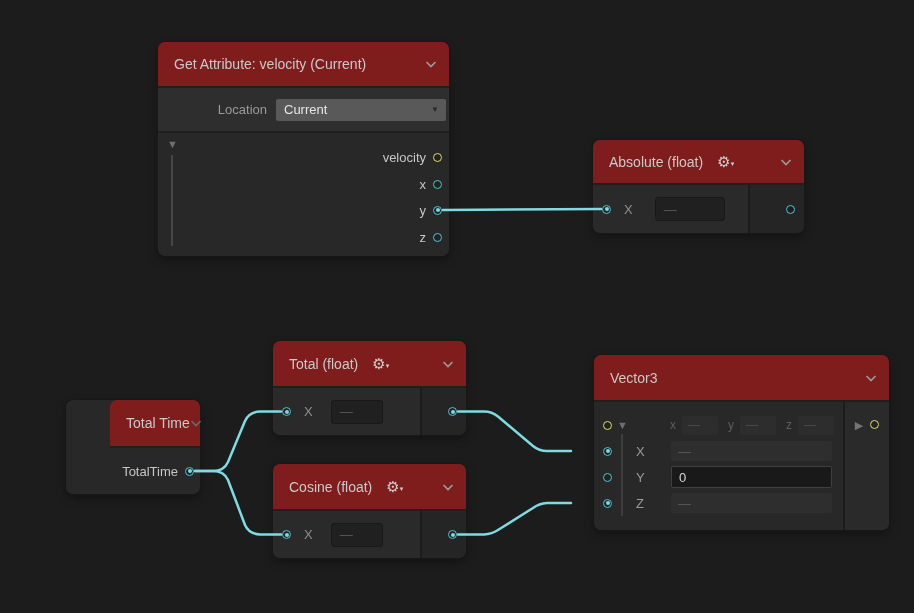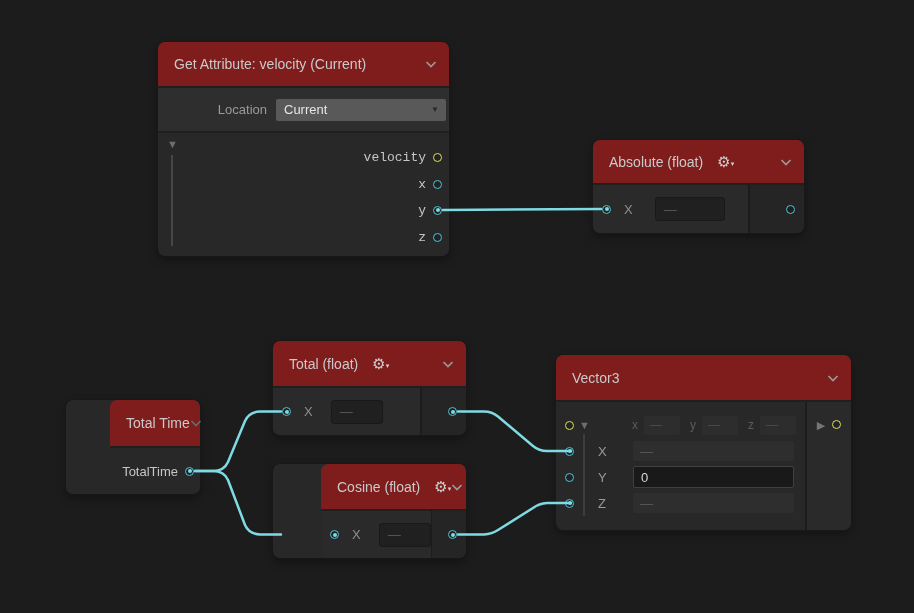--- a/index.html
+++ b/index.html
@@ -68,28 +68,28 @@
   .dropdown {
     width: 170px; height: 22px; background: #595959; border-radius: 2px;
     display: flex; align-items: center; padding: 0 7px 0 8px;
     color: #e6e6e6;
   }
   .dd-arrow { margin-left: auto; font-size: 8px; color: #282828; }
   .ga-body { position: relative; height: 121px; }
   .ga-expander { position: absolute; left: 9px; top: 5px; color: #6e6e6e; font-size: 11px; }
   .ga-vline { position: absolute; left: 13px; top: 22px; bottom: 8px; width: 2px; background: #464646; }
   .ga-row { position: absolute; right: 7px; height: 26px; display: flex; align-items: center; gap: 7px; }
-  .ga-row .plabel { color: #c6c6c6; font-family: Liberation Mono, monospace; }
+  .ga-row .plabel { color: #c6c6c6; }
 
   
   .n-abs { left: 593px; top: 140px; width: 211px; height: 93px; }
   .n-abs .node-title { height: 45px; }
   .n-sine { left: 273px; top: 341px; width: 193px; height: 94px; }
   .n-sine .node-title { height: 47px; }
-  .n-cos { left: 273px; top: 464px; width: 193px; height: 94px; padding-left: 48px; }
+  .n-cos { left: 273px; top: 464px; width: 193px; height: 94px; }
   .n-cos .node-title { height: 47px; }
   .op-body { display: flex; align-items: stretch; border-radius: 0 0 7px 7px; overflow: hidden; }
   .n-abs .op-body { height: 48px; }
   .n-sine .op-body, .n-cos .op-body { height: 47px; }
   .op-in { flex: 1; display: flex; align-items: center; padding-left: 9px; background: #2a2a2a; }
   .op-in .lbl { margin-left: 13px; color: #8f8f8f; }
   .field {
     height: 24px; background: #202020; border: 1px solid #191919; border-radius: 3px;
     display: flex; align-items: center; padding: 0 8px; color: #5a5a5a;
   }
@@ -103,21 +103,21 @@
   
   .n-tt { left: 66px; top: 400px; width: 134px; height: 94px; padding-left: 44px; }
   .n-tt .node-title { height: 48px; padding-right: 10px; }
   .tt-body {
     height: 46px; display: flex; align-items: center; justify-content: flex-end;
     padding-right: 6px; gap: 7px; border-radius: 0 0 7px 7px;
   }
   .tt-body .plabel { color: #c6c6c6; }
 
   
-  .n-v3 { left: 556px; top: 355px; width: 295px; height: 175px; }
+  .n-v3 { left: 594px; top: 355px; width: 295px; height: 175px; }
   .n-v3 .node-title { height: 47px; }
   .v3-body { position: relative; height: 128px; padding-top: 10px; border-radius: 0 0 7px 7px; }
   .v3-row { height: 26px; display: flex; align-items: center; padding-left: 9px; position: relative; z-index: 1; }
   .v3-expander { margin-left: 5px; color: #6e6e6e; font-size: 11px; }
   .v3-vline { position: absolute; left: 27px; top: 32px; bottom: 14px; width: 2px; background: #3d3d3d; z-index: 0; }
   .v3-head-fields { display: flex; align-items: center; margin-left: 42px; gap: 10px; }
   .hf { display: flex; align-items: center; gap: 6px; }
   .hf-lbl { color: #5c5c5c; font-size: 12px; }
   .hf-field {
     width: 36px; height: 19px; background: #2d2d2d; border-radius: 2px;

